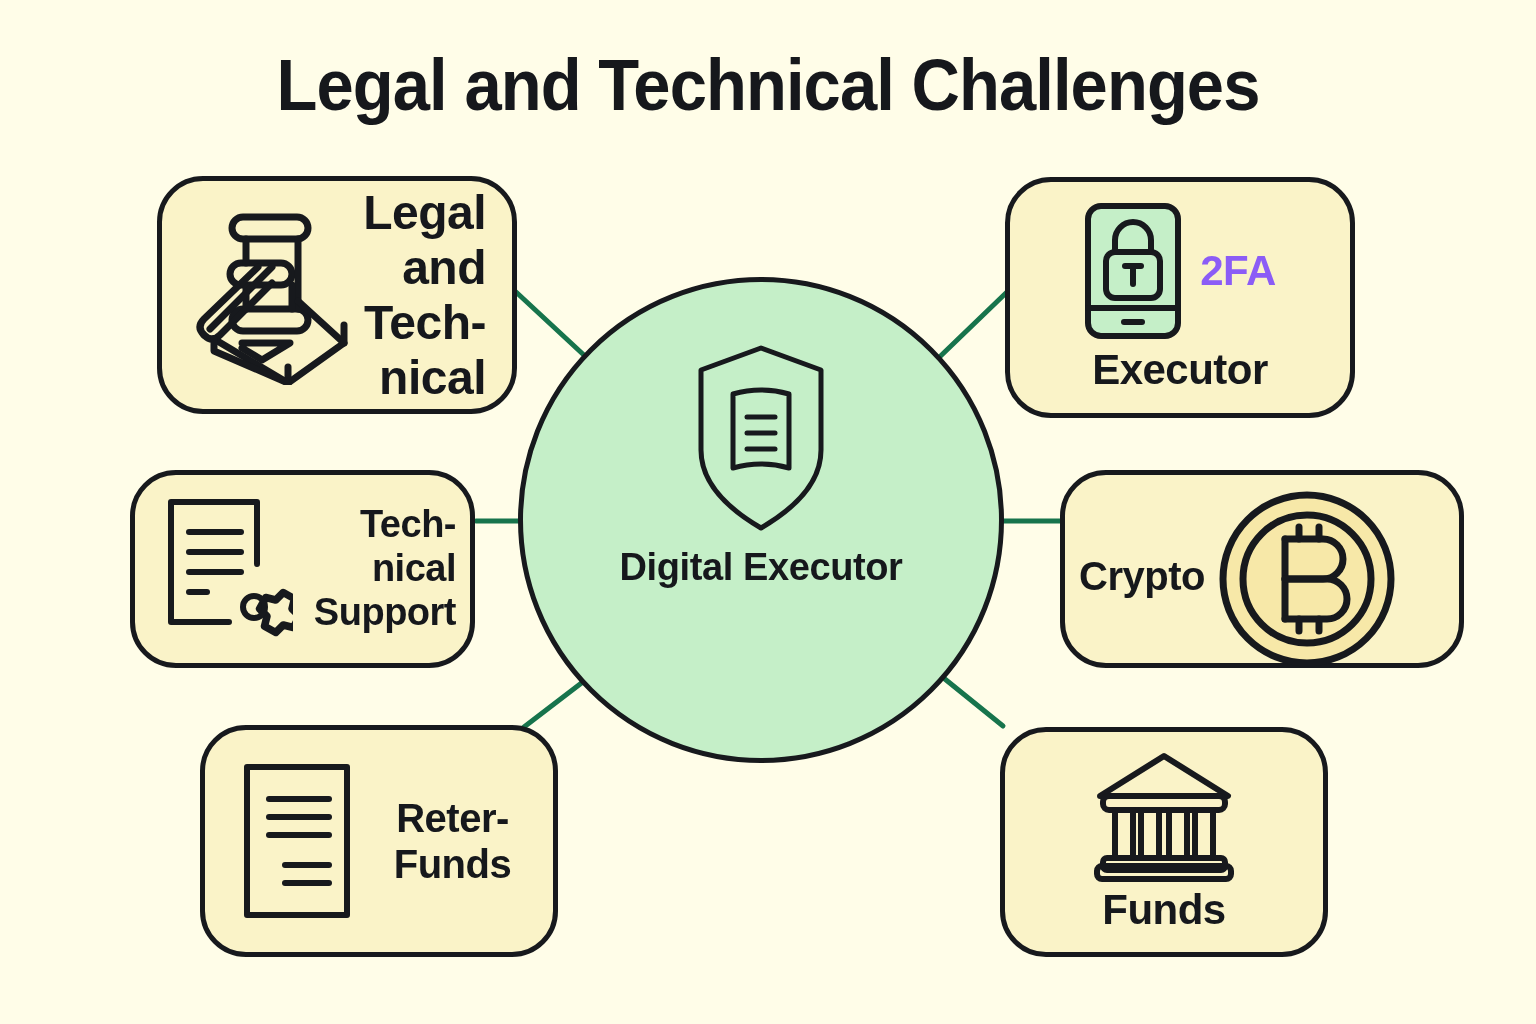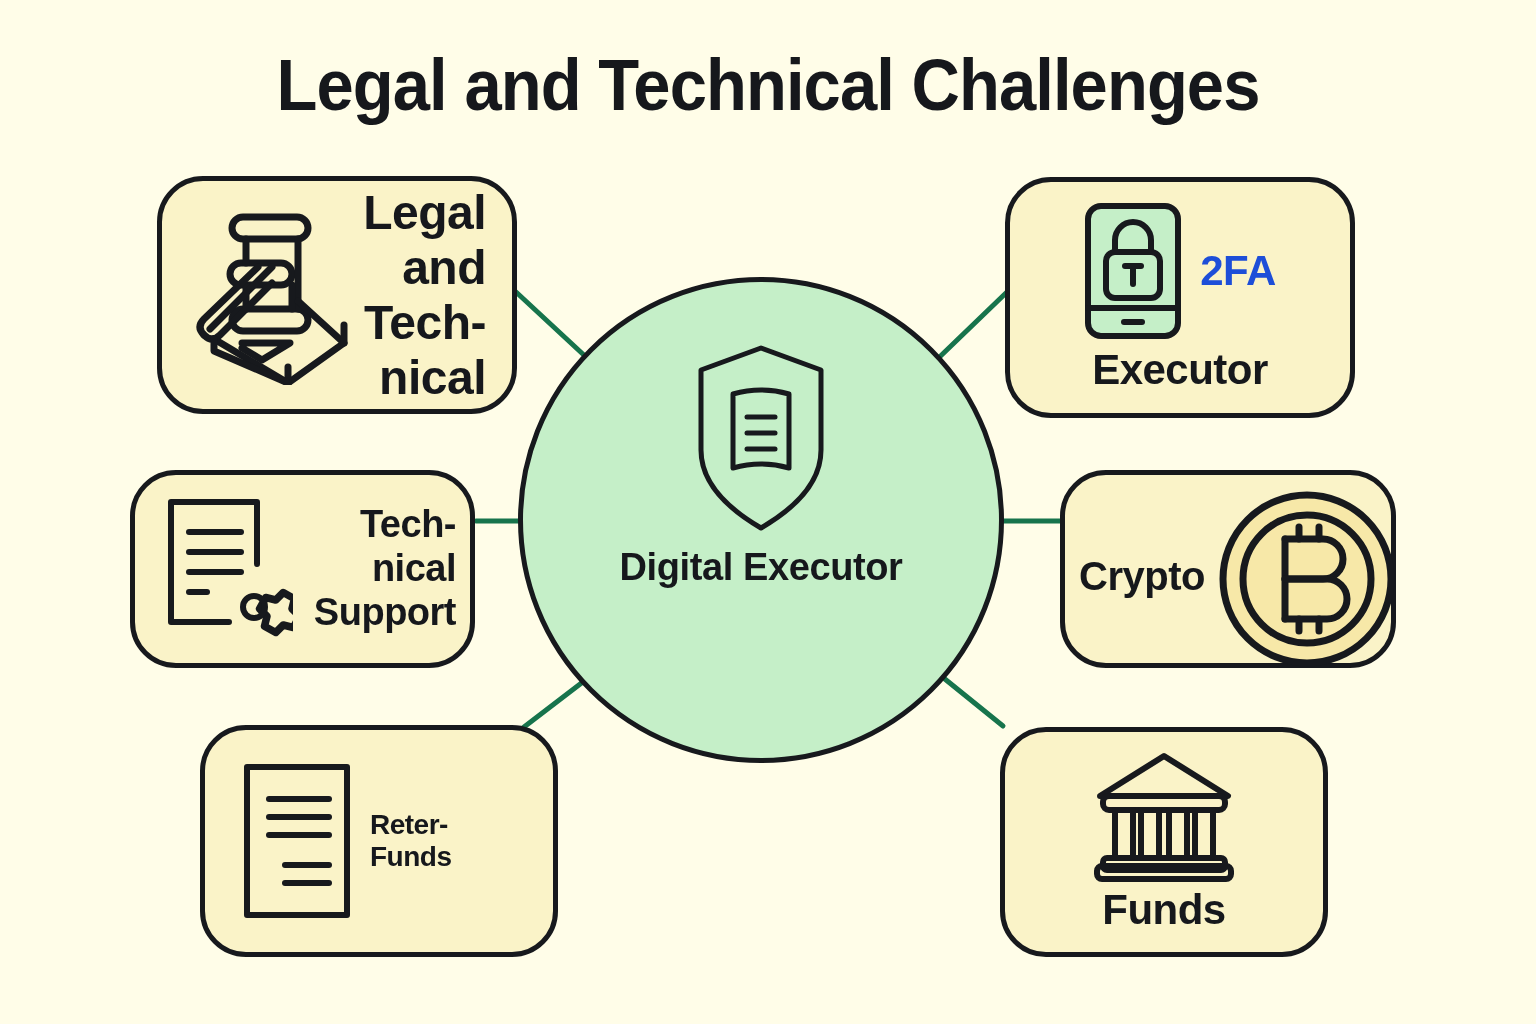--- a/index.html
+++ b/index.html
@@ -88,37 +88,37 @@
     letter-spacing: -0.5px;
   }
   
   #card-legal { left: 157px; top: 176px; width: 360px; height: 238px; padding: 0 8px 0 18px; }
   #card-legal .icon-wrap { width: 170px; height: 180px; }
   #card-legal .label { text-align: right; flex: 1; padding-right: 18px; }
   
   #card-2fa { left: 1005px; top: 177px; width: 350px; height: 241px; display: block; }
   #card-2fa .row { display: flex; align-items: center; justify-content: center; padding-top: 20px; }
   #card-2fa .icon-wrap { width: 98px; height: 138px; }
-  #card-2fa .label-2fa { font-size: 42px; font-weight: bold; color: #1d4ed8; margin-left: 18px; letter-spacing: -0.5px; }
+  #card-2fa .label-2fa { font-size: 42px; font-weight: bold; color: #8b5cf6; margin-left: 18px; letter-spacing: -0.5px; }
   #card-2fa .label-main { text-align: center; font-size: 42px; font-weight: bold; color: #16181C; margin-top: 6px; letter-spacing: -0.5px; }
   
   #card-tech { left: 130px; top: 470px; width: 345px; height: 198px; padding: 0 6px 0 18px; }
   #card-tech .icon-wrap { width: 140px; height: 150px; }
   #card-tech .label { text-align: right; flex: 1; padding-right: 8px; font-size: 38px; }
   
-  #card-crypto { left: 1060px; top: 470px; width: 336px; height: 198px; }
+  #card-crypto { left: 1060px; top: 470px; width: 404px; height: 198px; }
   #card-crypto .label {
     position: absolute; left: 14px; top: 78px; width: 250px;
     text-align: left; font-size: 40px; z-index: 2;
   }
   #card-crypto .icon-wrap { position: absolute; left: 150px; top: 12px; width: 184px; height: 184px; z-index: 1; }
   
   #card-retire { left: 200px; top: 725px; width: 358px; height: 232px; padding: 0 6px 0 20px; }
   #card-retire .icon-wrap { width: 145px; height: 165px; }
-  #card-retire .label { text-align: left; flex: 1; padding-right: 12px; font-size: 28px; }
+  #card-retire .label { text-align: center; flex: 1; padding-right: 12px; font-size: 40px; }
   
   #card-funds { left: 1000px; top: 727px; width: 328px; height: 230px; display: block; }
   #card-funds .icon-wrap { width: 100%; height: 150px; padding-top: 16px; box-sizing: border-box; }
   #card-funds .label-main { text-align: center; font-size: 42px; font-weight: bold; color: #16181C; margin-top: 4px; letter-spacing: -0.5px; }
 </style>
 </head>
 <body>
 
 <div id="canvas">
 

